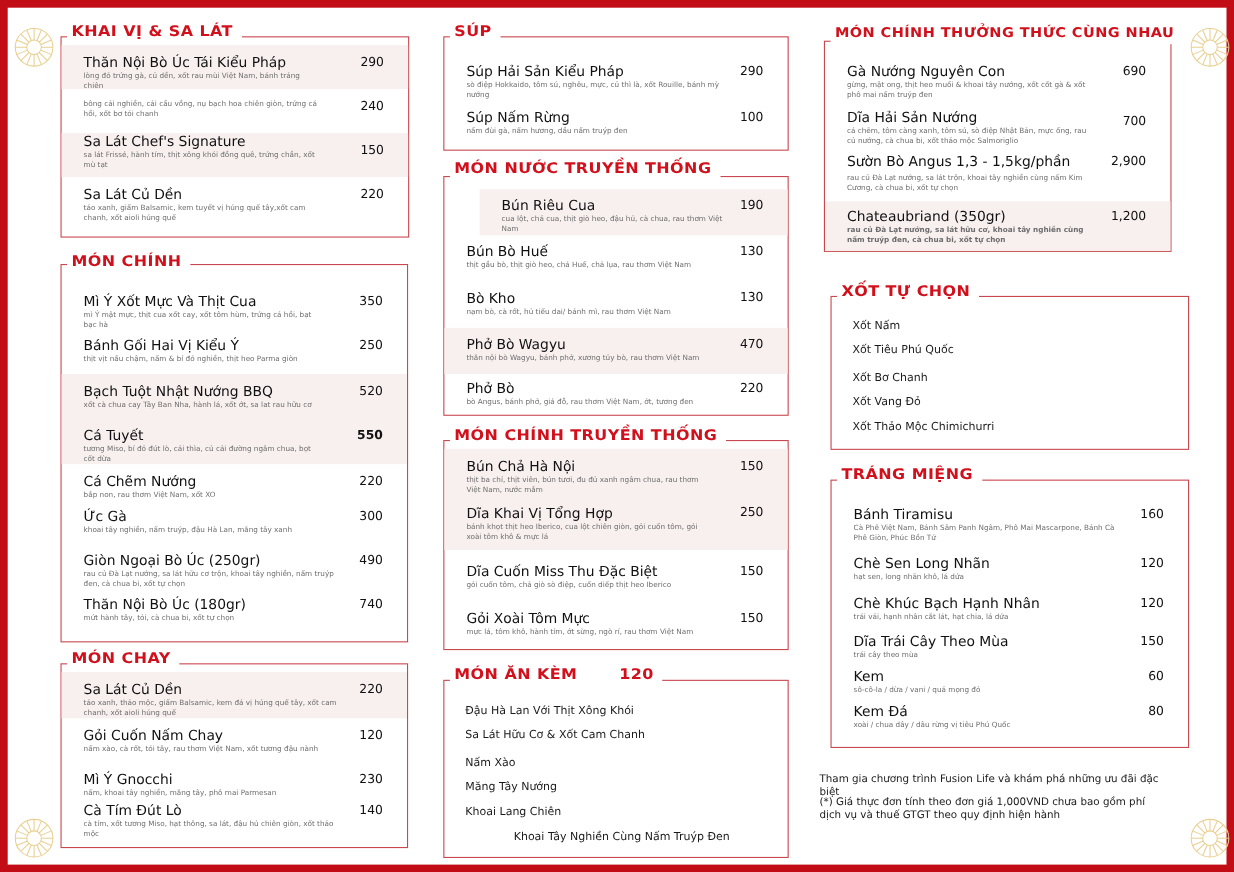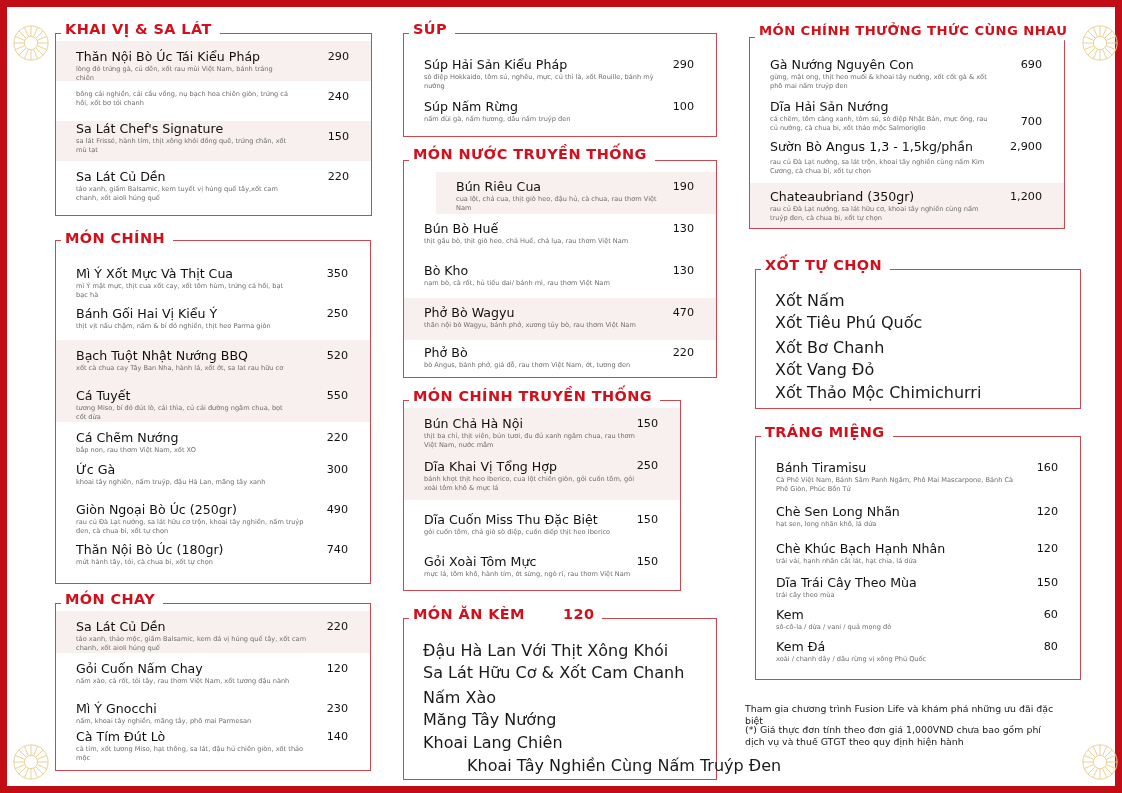--- a/index.html
+++ b/index.html
@@ -35,21 +35,21 @@
   }
   .item .price {
     position: absolute; right: 22px; top: 0;
     font-family: "DejaVu Sans", sans-serif; font-size: 11.2px; line-height: 15px; color: #111;
   }
   .item .desc {
     font-family: "DejaVu Sans", sans-serif; font-size: 6.6px; line-height: 9px;
     color: #6d6d6d; width: 215px; margin-top: 1px;
   }
   .plain {
-    position: absolute; left: 20px; font-size: 16px; color: #1a1a1a; white-space: nowrap;
+    position: absolute; left: 20px; font-size: 10px; color: #1a1a1a; white-space: nowrap;
     font-family: "DejaVu Sans", sans-serif;
   }
   .note { position: absolute; font-size: 9.4px; line-height: 12px; color: #1a1a1a; font-family: "DejaVu Sans", sans-serif; }
 </style>
 </head>
 <body>
 
 <div class="page">
 
   <div class="ornament" style="left:5px;top:17px;">
@@ -188,21 +188,21 @@
       <div class="price" style="top:8px;">250</div>
       <div class="desc">thịt vịt nấu chậm, nấm &amp; bí đỏ nghiền, thịt heo Parma giòn</div>
     </div>
     <div class="item hl" style="top:112px;height:40px;padding-top:8px;">
       <div class="name">Bạch Tuột Nhật Nướng BBQ</div>
       <div class="price" style="top:8px;">520</div>
       <div class="desc">xốt cà chua cay Tây Ban Nha, hành lá, xốt ớt, sa lat rau hữu cơ</div>
     </div>
     <div class="item hl" style="top:152px;height:42px;padding-top:8px;">
       <div class="name">Cá Tuyết</div>
-      <div class="price" style="top:8px;">550</div>
+      <div class="price" style="top:8px;font-weight:bold;">550</div>
       <div class="desc">tương Miso, bí đỏ đút lò, cải thìa, củ cải đường ngâm chua, bọt cốt dừa</div>
     </div>
     <div class="item" style="top:196px;height:32px;padding-top:6px;">
       <div class="name">Cá Chẽm Nướng</div>
       <div class="price" style="top:6px;">220</div>
       <div class="desc">bắp non, rau thơm Việt Nam, xốt XO</div>
     </div>
     <div class="item" style="top:230px;height:42px;padding-top:4px;">
       <div class="name">Ức Gà</div>
       <div class="price" style="top:4px;">300</div>
@@ -283,21 +283,21 @@
       <div class="price" style="top:7px;">470</div>
       <div class="desc">thăn nội bò Wagyu, bánh phở, xương tủy bò, rau thơm Việt Nam</div>
     </div>
     <div class="item" style="top:196px;height:36px;padding-top:5px;">
       <div class="name">Phở Bò</div>
       <div class="price" style="top:5px;">220</div>
       <div class="desc">bò Angus, bánh phở, giá đỗ, rau thơm Việt Nam, ớt, tương đen</div>
     </div>
   </div>
 
-  <div class="section" style="left:396px;top:379px;width:278px;height:205px;">
+  <div class="section" style="left:396px;top:379px;width:314px;height:205px;">
     <div class="box" style="top:14px;"></div>
     <div class="title">Món Chính Truyền Thống</div>
     <div class="item hl" style="top:22px;height:92px;padding-top:8px;">
       <div class="name">Bún Chả Hà Nội</div>
       <div class="price" style="top:8px;">150</div>
       <div class="desc">thịt ba chỉ, thịt viên, bún tươi, đu đủ xanh ngâm chua, rau thơm Việt Nam, nước mắm</div>
       <div style="height:9px;"></div>
       <div class="name">Dĩa Khai Vị Tổng Hợp</div>
       <div class="price" style="top:50px;">250</div>
       <div class="desc">bánh khọt thịt heo Iberico, cua lột chiên giòn, gỏi cuốn tôm, gỏi xoài tôm khô &amp; mực lá</div>
@@ -328,32 +328,32 @@
   <div class="section" style="left:742px;top:14px;width:324px;height:208px;">
     <div class="box" style="top:16px;right:8px;"></div>
     <div class="title" style="font-size:13.2px;">Món Chính Thưởng Thức Cùng Nhau</div>
     <div class="item" style="top:28px;height:42px;padding-top:8px;right:9px;">
       <div class="name">Gà Nướng Nguyên Con</div>
       <div class="price" style="top:8px;">690</div>
       <div class="desc" style="width:220px;">gừng, mật ong, thịt heo muối &amp; khoai tây nướng, xốt cốt gà &amp; xốt phô mai nấm truýp đen</div>
     </div>
     <div class="item" style="top:72px;height:40px;padding-top:6px;right:9px;">
       <div class="name">Dĩa Hải Sản Nướng</div>
-      <div class="price" style="top:21px;">700</div>
+      <div class="price" style="top:10px;">700</div>
       <div class="desc" style="width:220px;">cá chẽm, tôm càng xanh, tôm sú, sò điệp Nhật Bản, mực ống, rau củ nướng, cà chua bi, xốt thảo mộc Salmoriglio</div>
     </div>
     <div class="item" style="top:112px;height:48px;padding-top:6px;right:9px;">
       <div class="name">Sườn Bò Angus 1,3 - 1,5kg/phần</div>
       <div class="price" style="top:6px;">2,900</div>
       <div class="desc" style="width:225px;margin-top:4px;">rau củ Đà Lạt nướng, sa lát trộn, khoai tây nghiền cùng nấm Kim Cương, cà chua bi, xốt tự chọn</div>
     </div>
     <div class="item hl" style="top:162px;height:45px;padding-top:6px;right:9px;">
       <div class="name">Chateaubriand (350gr)</div>
       <div class="price" style="top:6px;">1,200</div>
-      <div class="desc" style="width:215px;">rau củ Đà Lạt nướng, sa lát hữu cơ, khoai tây nghiền cùng nấm truýp đen, cà chua bi, xốt tự chọn</div>
+      <div class="desc" style="width:215px;font-weight:bold;">rau củ Đà Lạt nướng, sa lát hữu cơ, khoai tây nghiền cùng nấm truýp đen, cà chua bi, xốt tự chọn</div>
     </div>
   </div>
 
   <div class="section" style="left:748px;top:248px;width:326px;height:154px;">
     <div class="box" style="top:14px;"></div>
     <div class="title">Xốt Tự Chọn</div>
     <div class="plain" style="top:36px;">Xốt Nấm</div>
     <div class="plain" style="top:58px;">Xốt Tiêu Phú Quốc</div>
     <div class="plain" style="top:83px;">Xốt Bơ Chanh</div>
     <div class="plain" style="top:105px;">Xốt Vang Đỏ</div>
@@ -384,20 +384,20 @@
       <div class="desc">trái cây theo mùa</div>
     </div>
     <div class="item" style="top:180px;height:30px;padding-top:5px;">
       <div class="name">Kem</div>
       <div class="price" style="top:5px;">60</div>
       <div class="desc">sô-cô-la / dừa / vani / quả mọng đỏ</div>
     </div>
     <div class="item" style="top:212px;height:30px;padding-top:5px;">
       <div class="name">Kem Đá</div>
       <div class="price" style="top:5px;">80</div>
-      <div class="desc">xoài / chanh dây / dâu rừng vị xông Phú Quốc</div>
+      <div class="desc">xoài / chua dây / dâu rừng vị tiêu Phú Quốc</div>
     </div>
   </div>
 
   <div class="note" style="left:738px;top:696px;width:320px;">Tham gia chương trình Fusion Life và khám phá những ưu đãi đặc biệt</div>
   <div class="note" style="left:738px;top:717px;width:310px;">(*) Giá thực đơn tính theo đơn giá 1,000VND chưa bao gồm phí dịch vụ và thuế GTGT theo quy định hiện hành</div>
 
 </div>
 
 </body></html>

